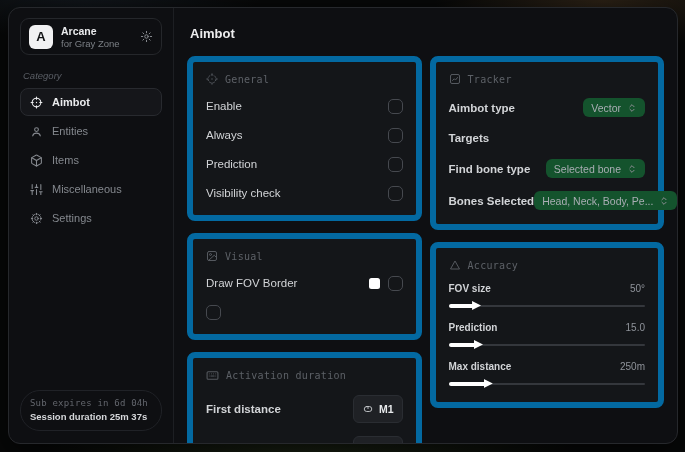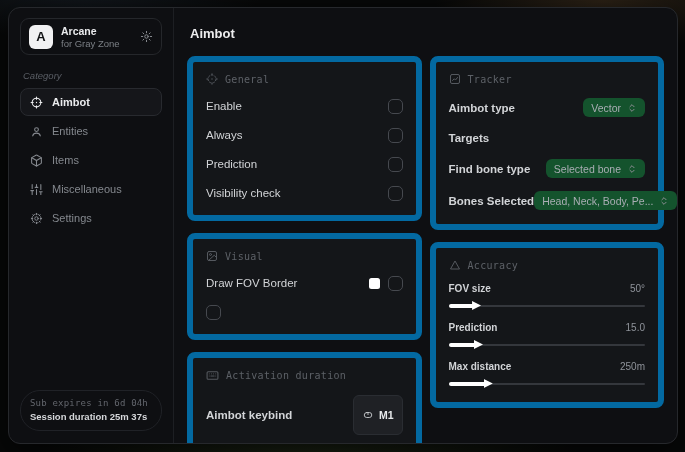--- a/index.html
+++ b/index.html
@@ -53,21 +53,21 @@
   .panel-head .ic { display:flex; color:#55595f; }
   .row { display:flex; align-items:center; justify-content:space-between;
     margin-top:13px; font-size:11.5px; color:#d2d4d7; min-height:16px; }
   .row .lbl { white-space:nowrap; }
   .lbl.dim { color:#94979c; }
   .right-group { display:flex; align-items:center; gap:8px; }
   .checkbox { width:15px; height:15px; border:1.5px solid #46494f; border-radius:5px;
     background:transparent; cursor:pointer; flex:none; }
   .swatch { width:11px; height:11px; border-radius:2.5px; flex:none; cursor:pointer; }
   .keybtn { display:flex; align-items:center; gap:5px; background:#1f2125;
-    border:1px solid #2a2d32; border-radius:6px; padding:13px 8px;
+    border:1px solid #2a2d32; border-radius:6px; padding:7px 8px;
     font-size:10.5px; font-weight:700; color:#e7e9eb; cursor:pointer; }
   .keybtn .ic { display:flex; color:#c6c9cd; }
   .dropdown { display:flex; align-items:center; gap:6px; background:#14532d;
     border-radius:6px; padding:3.5px 8px; font-size:10.5px; color:#a9adb3;
     cursor:pointer; max-width:156px; }
   .dropdown .dd-val { overflow:hidden; text-overflow:ellipsis; white-space:nowrap; }
   .dropdown .ic { display:flex; color:#8a8d92; flex:none; }
   .acc-group { margin-top:12px; }
   .acc-top { display:flex; align-items:flex-start; justify-content:space-between;
     font-size:10px; }
@@ -223,21 +223,21 @@
           <div class="panel-head">
             <span class="ic">
               <svg width="13" height="13" viewBox="0 0 24 24" fill="none" stroke="currentColor" stroke-width="2" stroke-linecap="round" stroke-linejoin="round">
                   <rect x="2" y="5" width="20" height="14" rx="2"></rect>
                   <path d="M6 9h.01M10 9h.01M14 9h.01M18 9h.01M6 13h.01M18 13h.01M9 13h6" stroke-width="1.8"></path>
                 </svg>
             </span>
             <span>Activation duration</span>
           </div>
           <div class="row">
-            <span class="lbl" style="font-weight:600">Aimbot keybind</span>
+            <span class="lbl" style="font-weight:600">First distance</span>
             <span class="keybtn">
               <span class="ic">
                 <svg width="12" height="10" viewBox="0 0 24 24" fill="none" stroke="currentColor" stroke-width="2.2" stroke-linecap="round">
                     <rect x="3" y="6" width="18" height="12" rx="6"></rect>
                     <path d="M12 6v5"></path>
                   </svg>
               </span>
               <span>M1</span>
             </span>
           </div>

